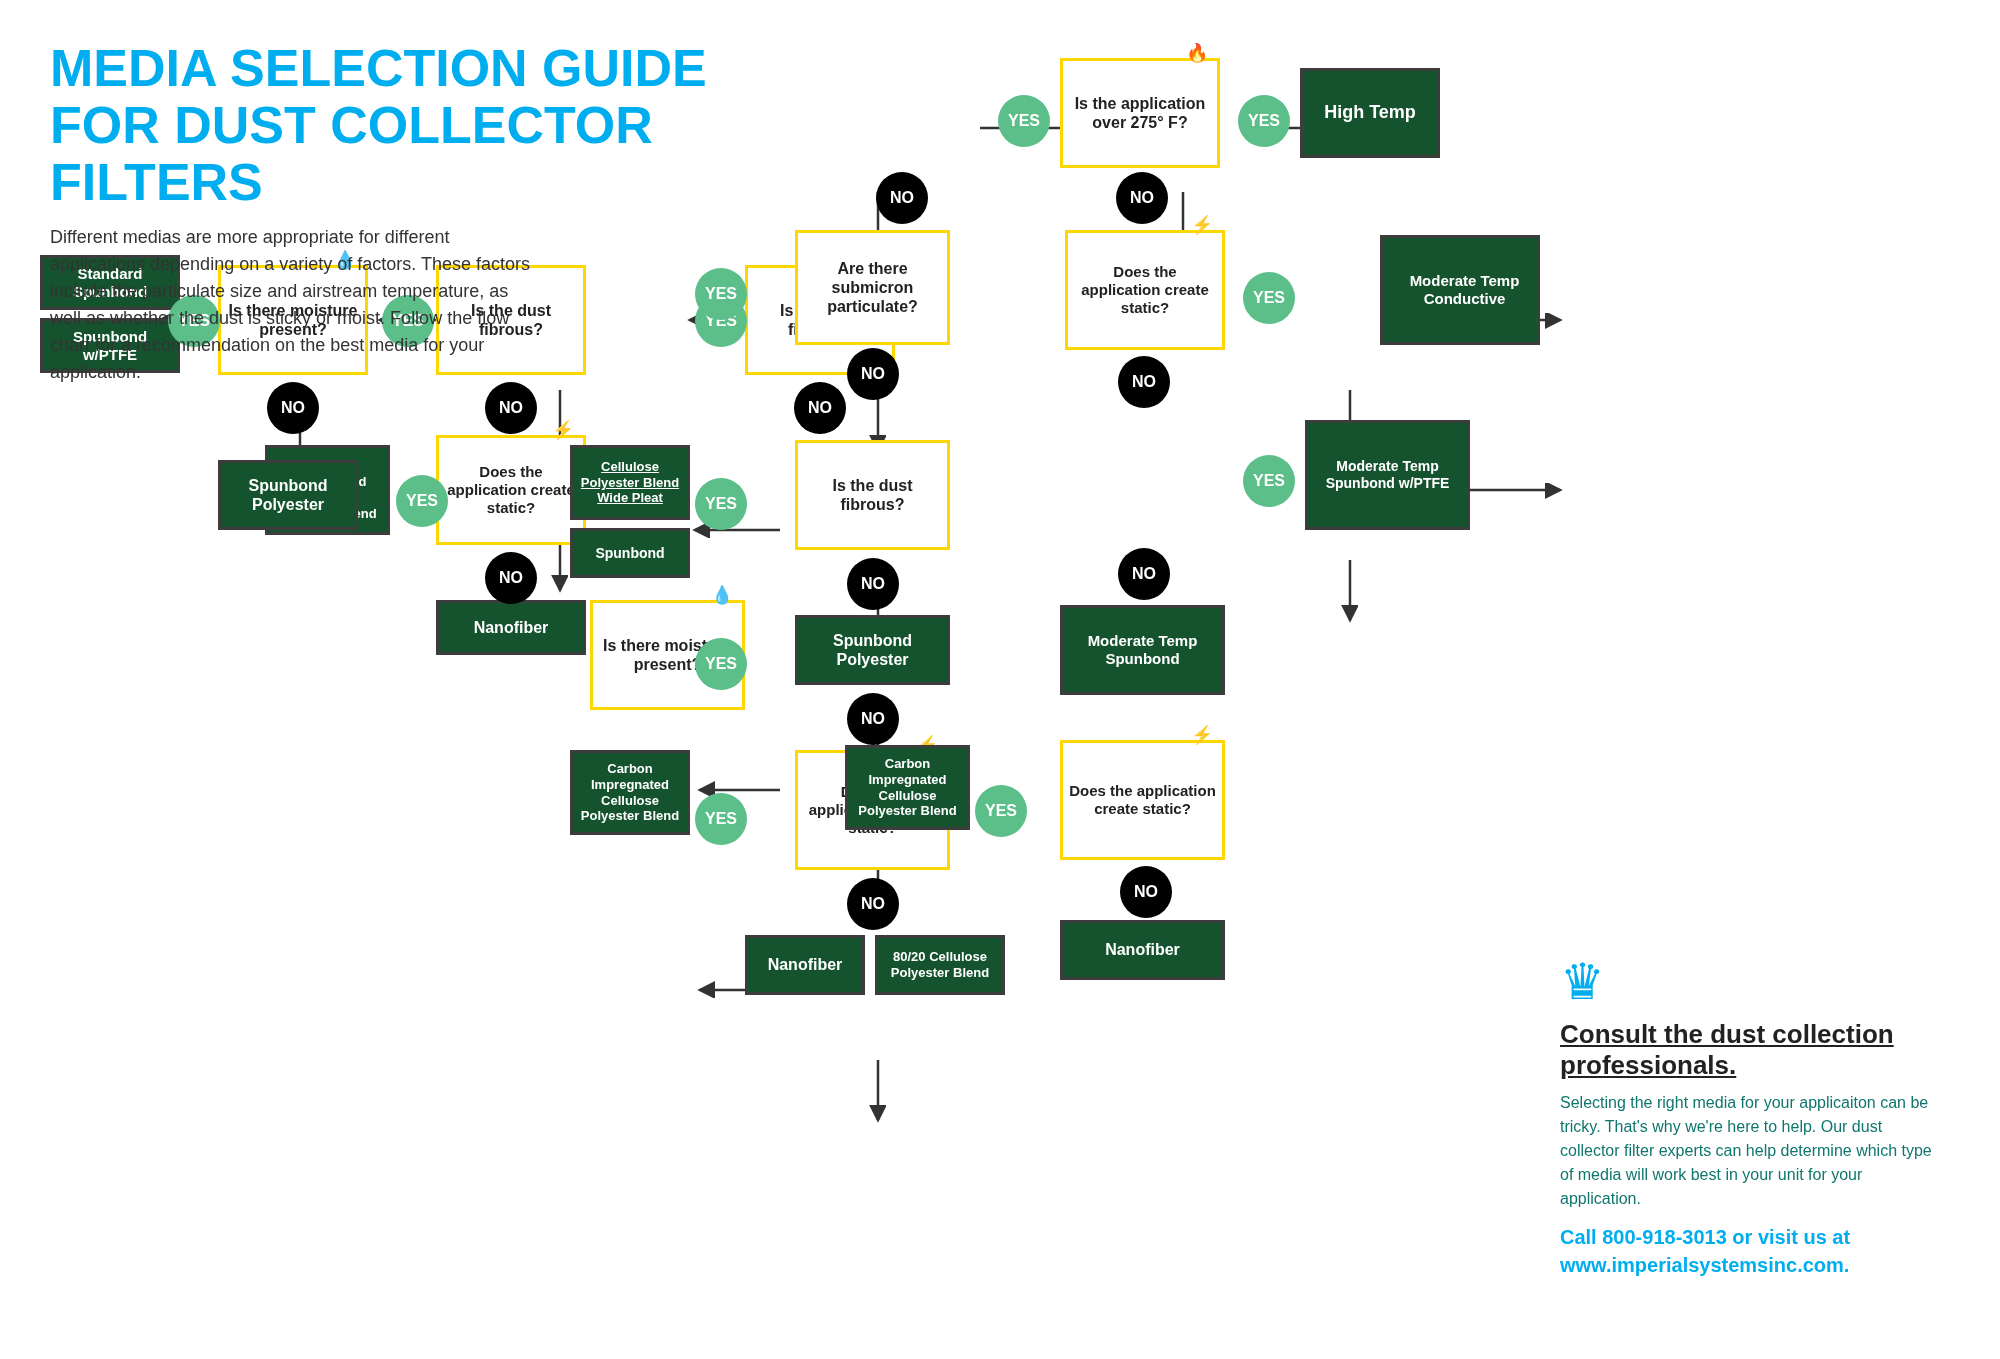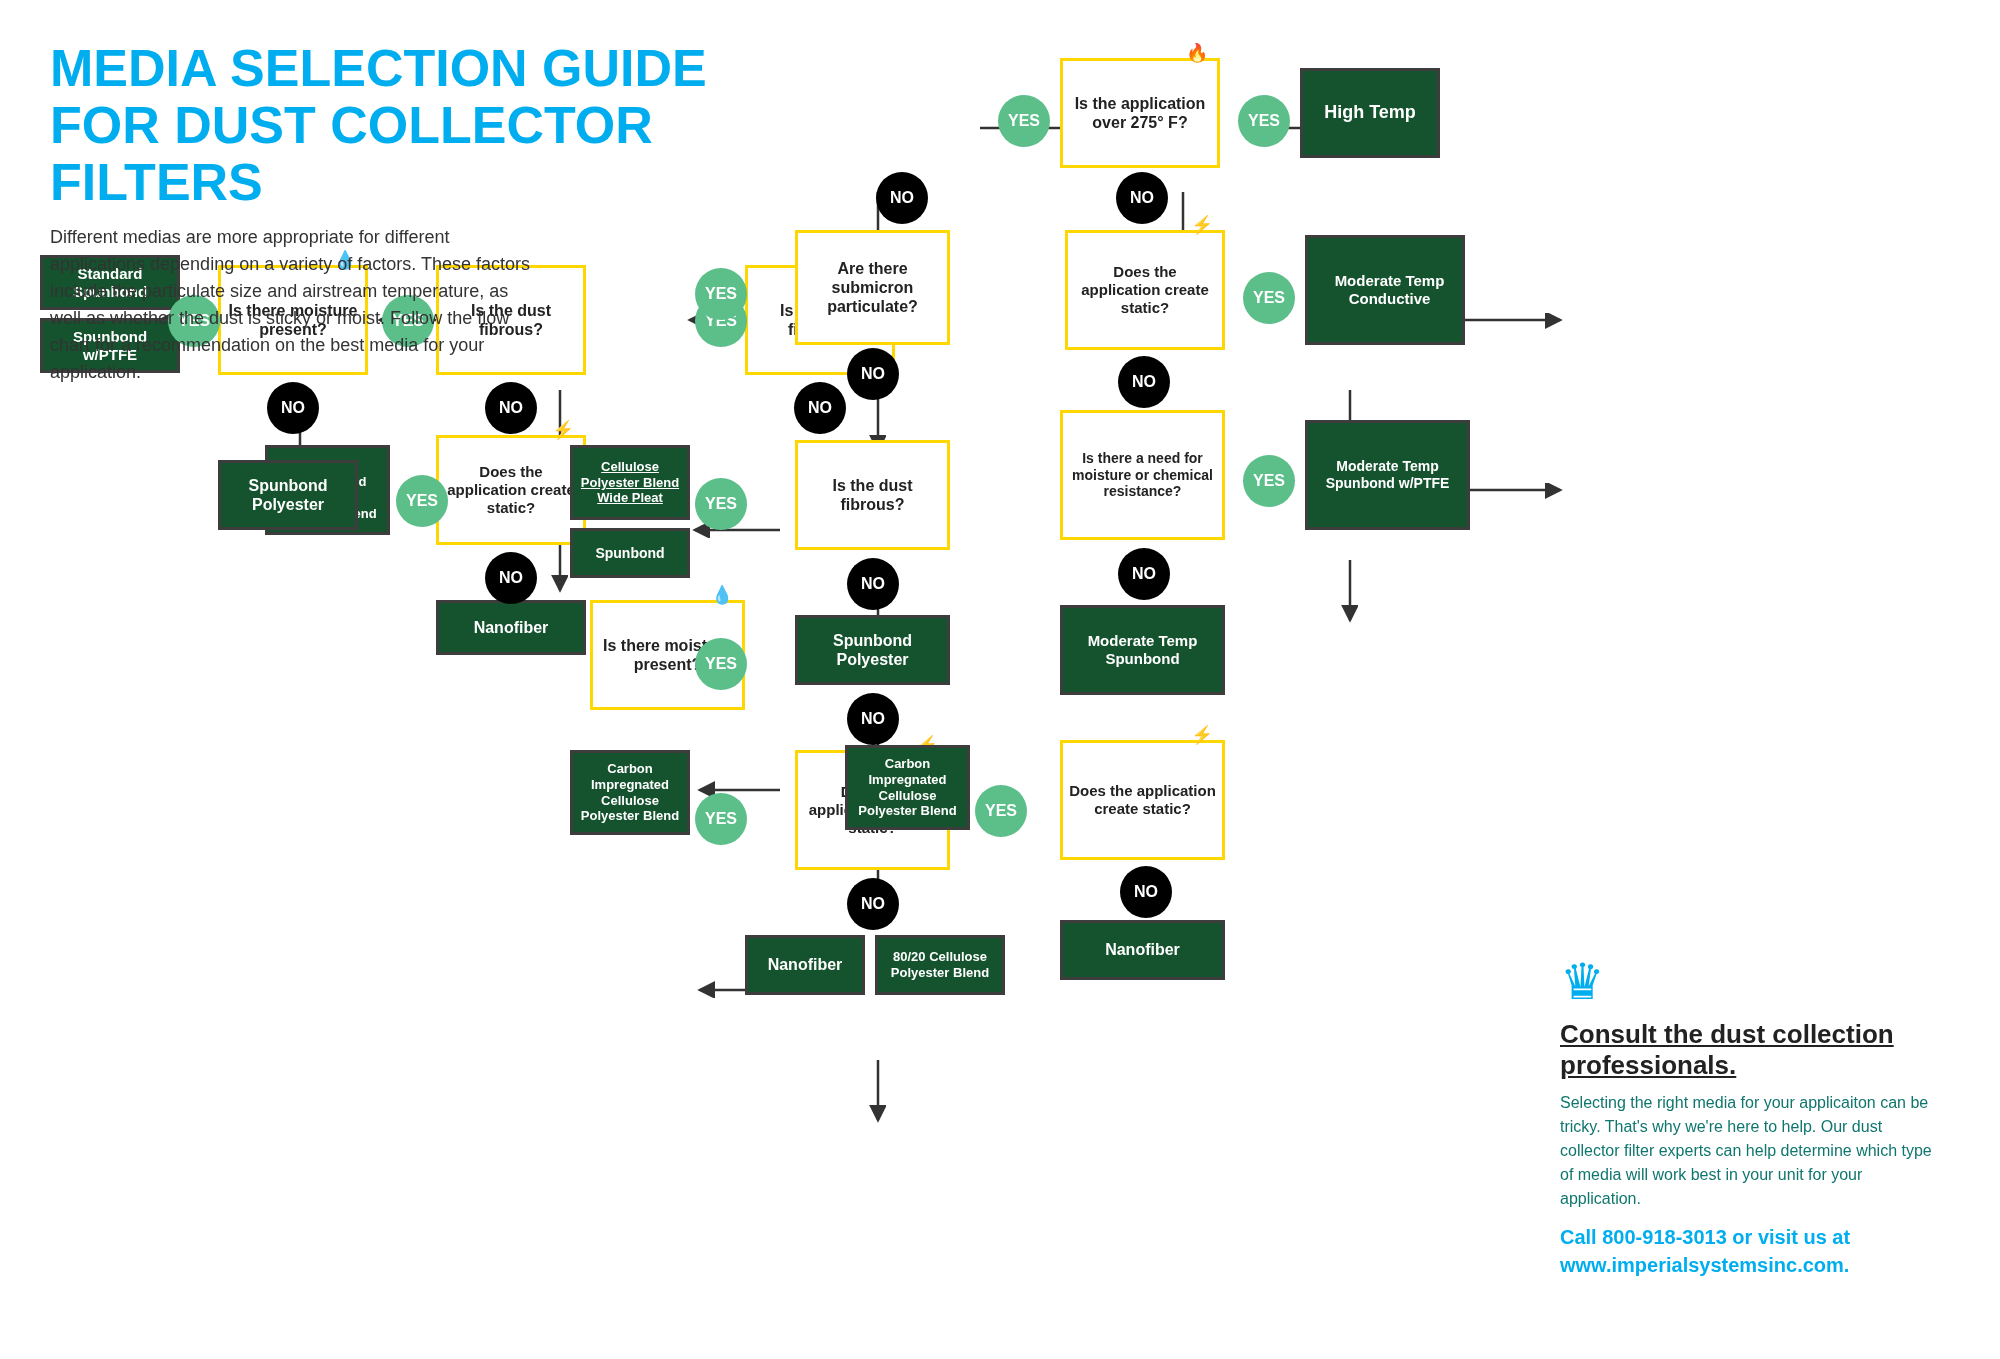--- a/index.html
+++ b/index.html
@@ -368,31 +368,28 @@
   </div>
 
   <div class="box lightning" style="left:1065px;top:230px;width:160px;height:120px;font-size:15px;">
     <span>Does the application create static?</span>
   </div>
 
   <div class="circle yes" style="left:1243px;top:272px;">
     <span>YES</span>
   </div>
 
-  <div class="box dark" style="left:1305px;top:235px;width:160px;height:110px;font-size:15px;padding-left:15px;">
+  <div class="box dark" style="left:1380px;top:235px;width:160px;height:110px;font-size:15px;padding-left:15px;">
     <span>Moderate Temp Conductive</span>
   </div>
 
   <div class="circle no" style="left:1118px;top:356px;">
     <span>NO</span>
   </div>
 
-  <div class="box" style="left:1060px;top:410px;width:165px;height:130px;font-size:14px;">
-    <span>Is there a need for moisture or chemical resistance?</span>
-  </div>
 
   <div class="circle yes" style="left:1243px;top:455px;">
     <span>YES</span>
   </div>
 
   <div class="box dark" style="left:1305px;top:420px;width:165px;height:110px;font-size:14px;">
     <span>Moderate Temp Spunbond w/PTFE</span>
   </div>
 
   <div class="circle no" style="left:1118px;top:548px;">

